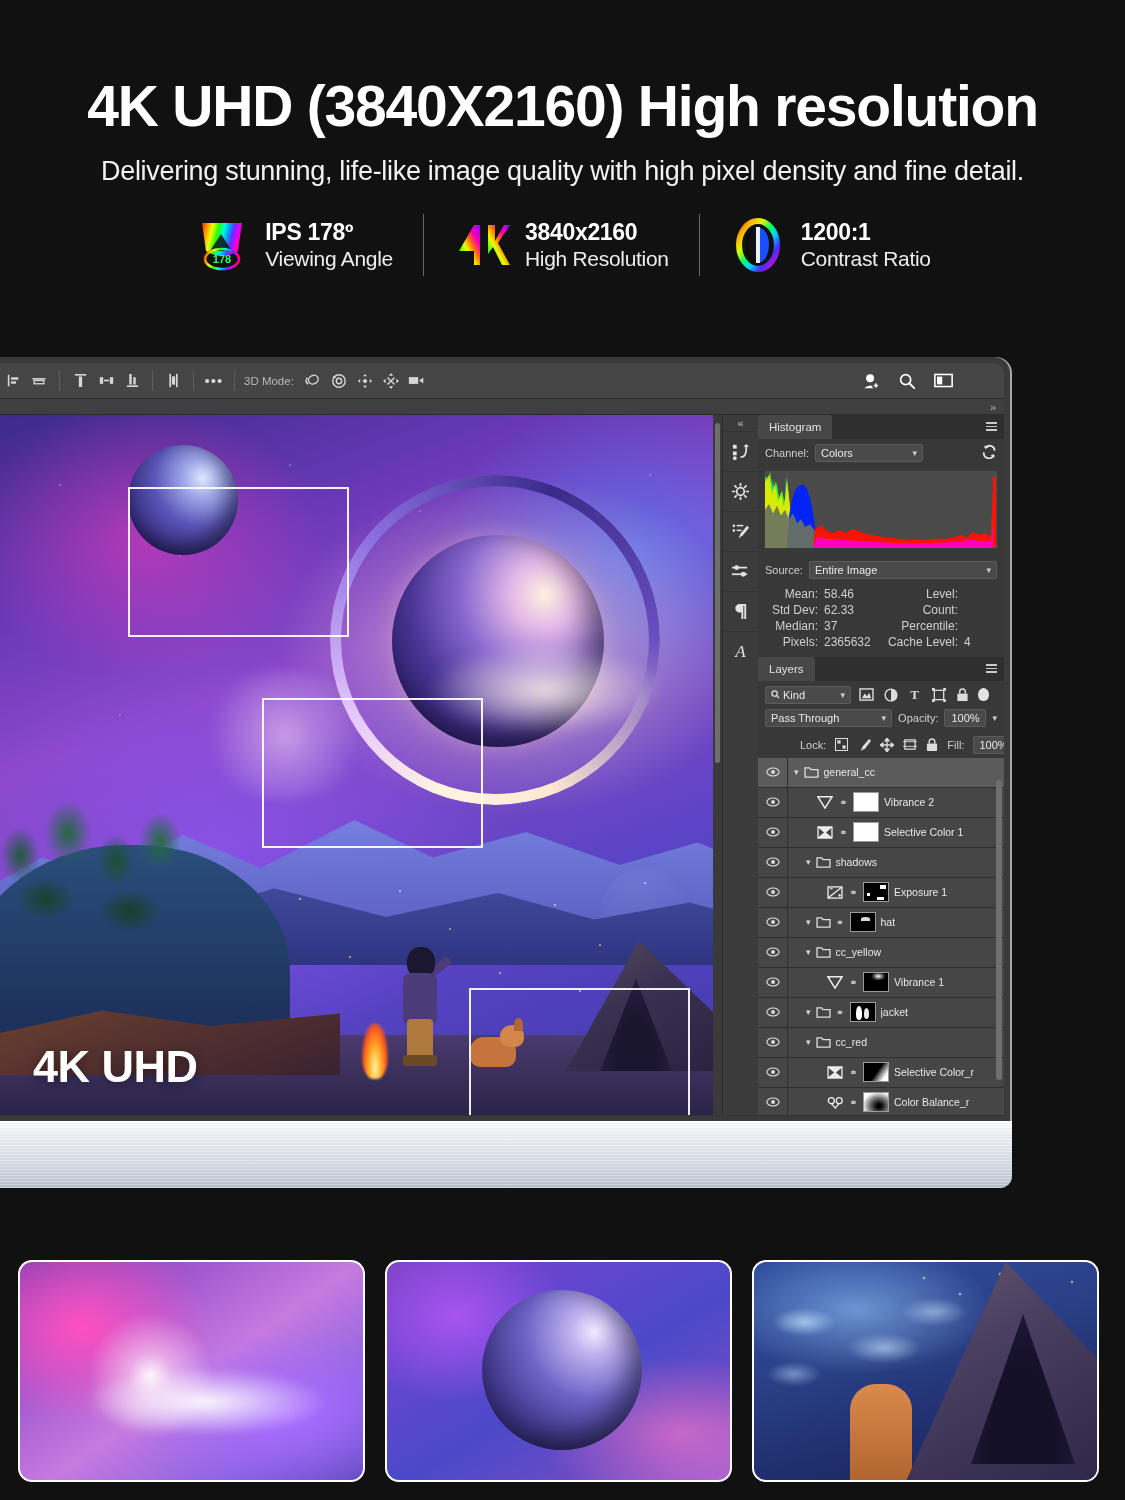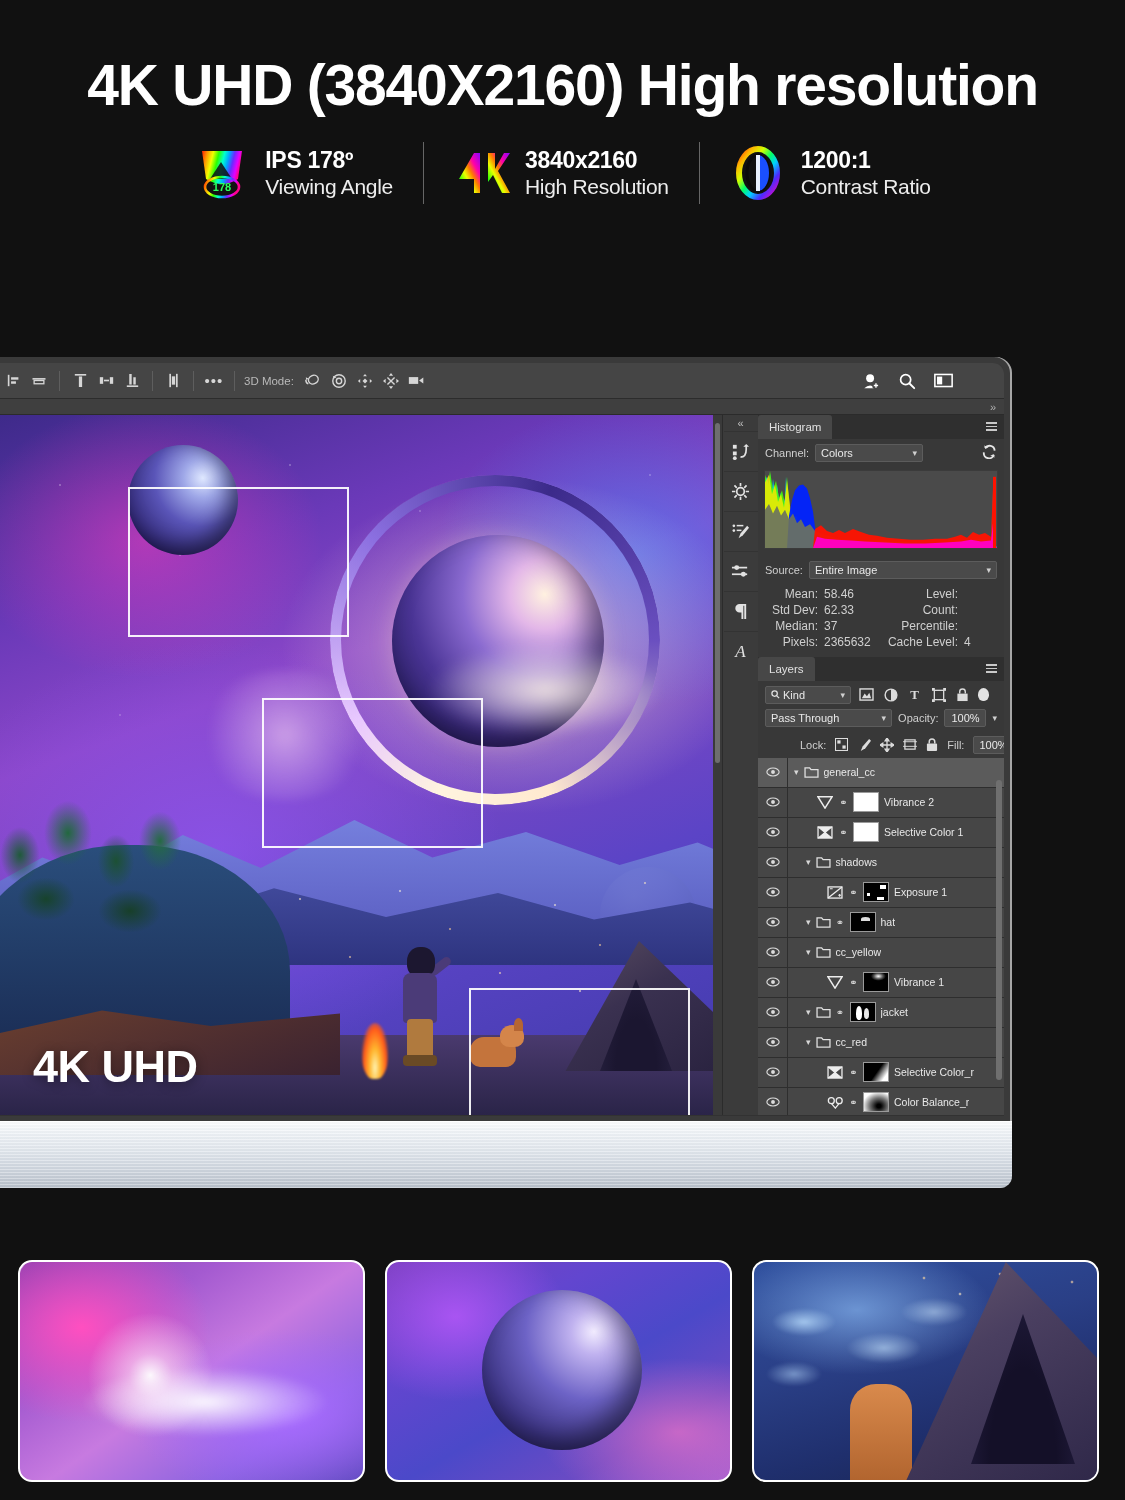--- a/index.html
+++ b/index.html
@@ -4,21 +4,21 @@
 <style>
   * { box-sizing: border-box; margin: 0; padding: 0; }
   html, body {
     width: 1125px; height: 1500px;
     background: #111111;
     font-family: "Liberation Sans", sans-serif;
     overflow: hidden;
   }
 
   
-  .header { width: 1125px; padding-top: 56px; text-align: center; }
+  .header { width: 1125px; padding-top: 77px; text-align: center; }
   .hero-title {
     font-size: 57px; font-weight: 700; color: #ffffff;
     letter-spacing: -1.2px; line-height: 1.05;
   }
   .hero-sub {
     margin-top: 17px; font-size: 27px; font-weight: 400;
     color: #f2f2f2; line-height: 1.28; letter-spacing: -0.3px;
   }
 
   
@@ -386,20 +386,21 @@
     position:absolute; left:96px; bottom:0; width:62px; height:96px;
     background: linear-gradient(180deg,#d98a4c,#b2652f);
     border-radius: 26px 26px 0 0;
   }
 </style>
 </head>
 <body>
 
 <div class="header">
   <div class="hero-title">4K UHD (3840X2160) High resolution</div>
+  <div class="hero-sub">Delivering stunning, life-like image quality with high pixel density and fine detail.</div>
 
   <div class="badges">
     <div class="badge">
       <div class="badge-icon">
         <svg viewBox="0 0 56 56" width="56" height="56">
           <defs>
             <linearGradient id="rg1" x1="0" y1="0" x2="1" y2="0.2">
               <stop offset="0%" stop-color="#ff1f00"></stop>
                 <stop offset="14%" stop-color="#ff9900"></stop>
               <stop offset="28%" stop-color="#f2ff00"></stop>

